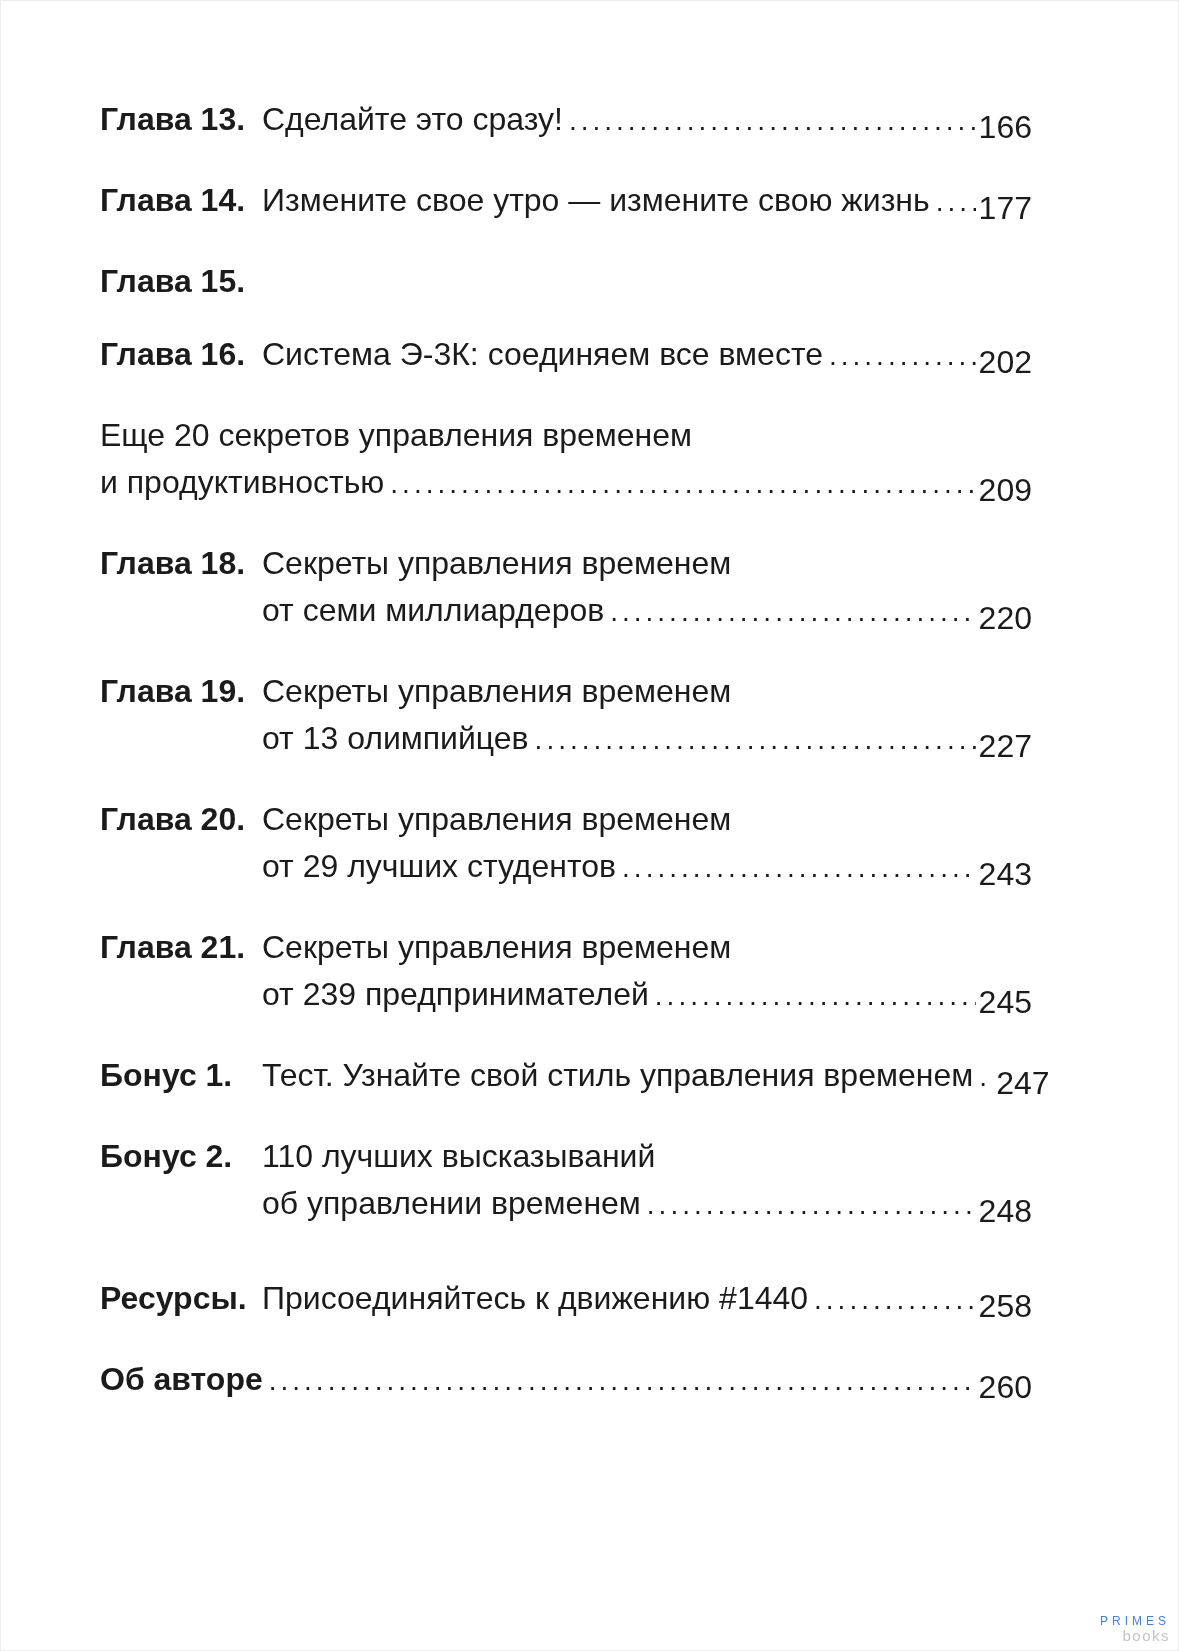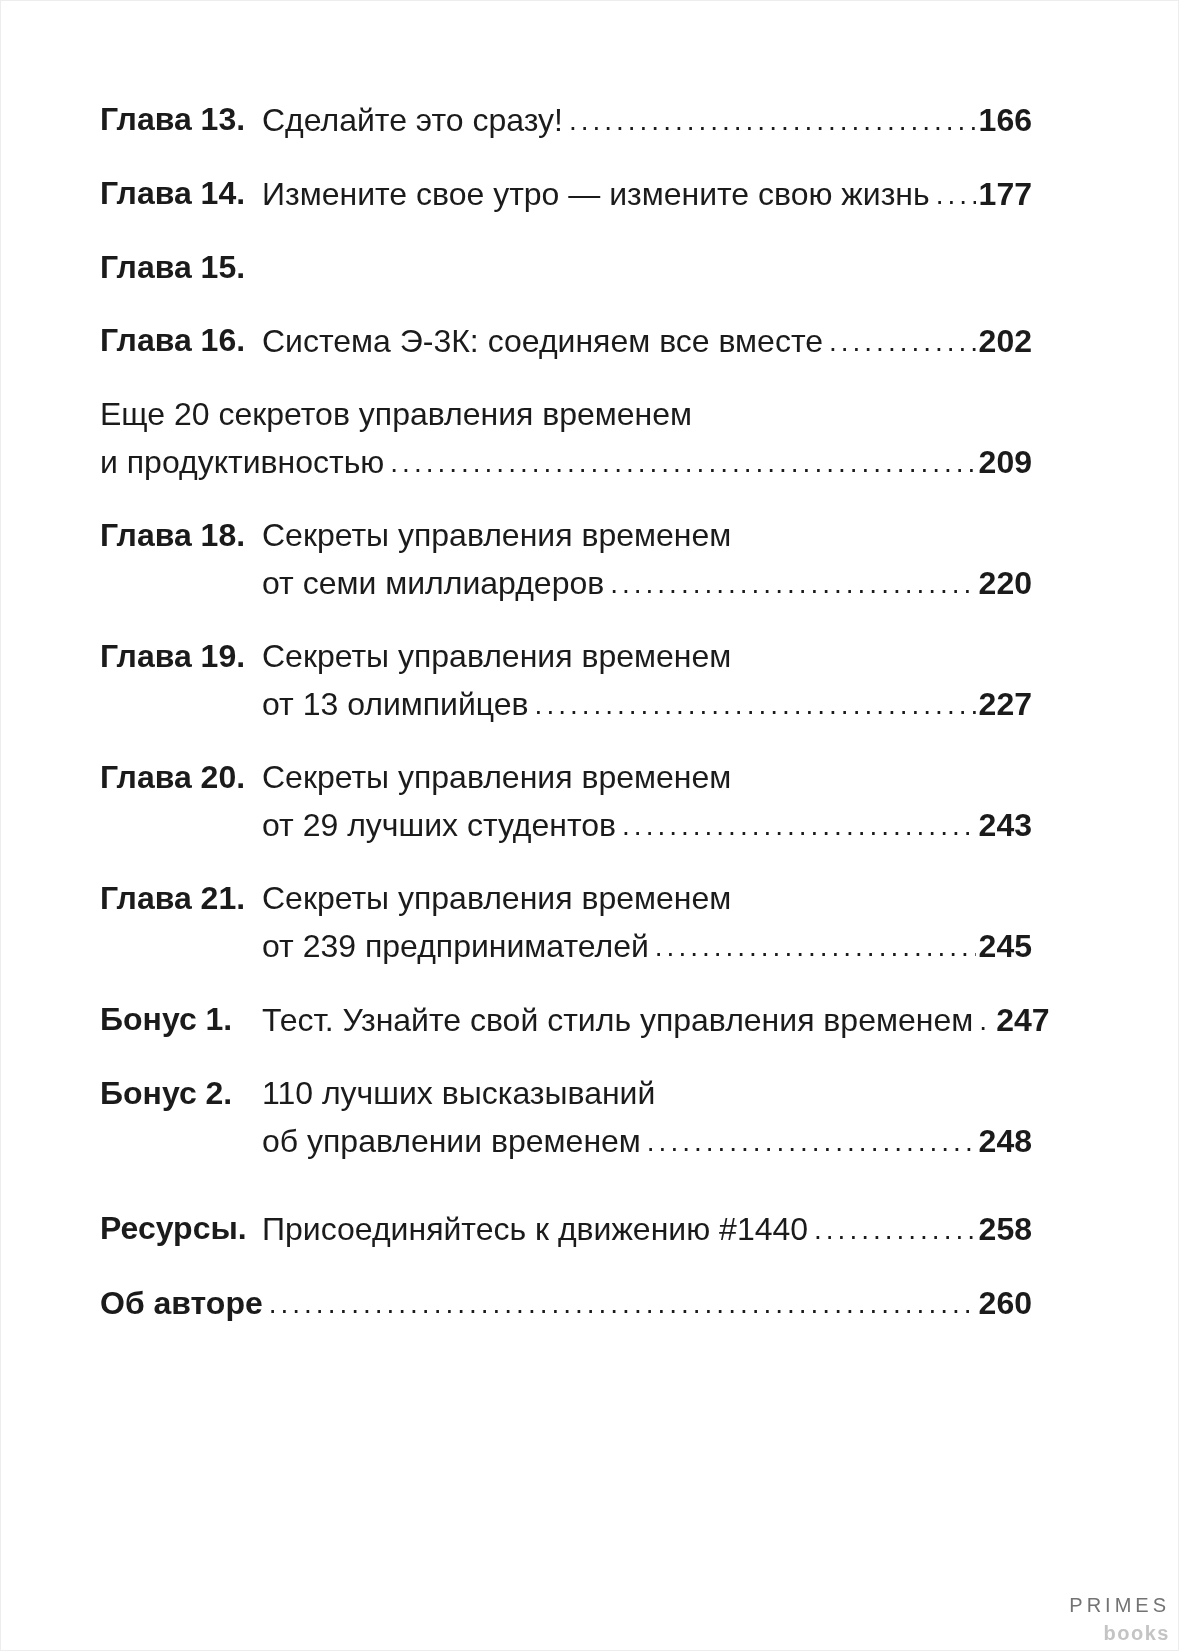--- a/index.html
+++ b/index.html
@@ -28,61 +28,61 @@
   .label {
     width: 162px;
     flex: 0 0 162px;
     font-weight: 700;
     line-height: 47px;
     white-space: nowrap;
   }
   .entry-body { flex: 1 1 auto; min-width: 0; }
   .line {
     display: flex;
-    align-items: center;
+    align-items: flex-start;
     line-height: 47px;
   }
   .t { white-space: nowrap; }
   .b { font-weight: 700; white-space: nowrap; }
   .leader {
     flex: 1 1 auto;
     min-width: 14px;
     overflow: hidden;
     white-space: nowrap;
     margin: 0 3px 0 6px;
   }
   .leader::after {
     content: "....................................................................................................................................";
     font-size: 28px;
     letter-spacing: 4px;
     color: #1b1b1b;
   }
-  .pg { font-weight: 700; white-space: nowrap; }
+  .pg { font-weight: 400; white-space: nowrap; margin-top: 8px; }
   .fullwidth { display: block; }
   .hang { margin-left: -12px; }
   .watermark {
     position: absolute;
     right: 9px;
     bottom: 8px;
     text-align: right;
     line-height: 1;
     user-select: none;
   }
   .wm-primes {
-    font-size: 20px;
+    font-size: 12px;
     letter-spacing: 4px;
     font-weight: 400;
-    color: #737373;
+    color: #3b82f6;
   }
   .wm-books {
-    font-size: 20px;
-    font-weight: 700;
+    font-size: 15px;
+    font-weight: 400;
     letter-spacing: 1.5px;
     color: #c4c4c4;
-    margin-top: 8px;
+    margin-top: 1px;
   }
 </style>
 </head>
 <body>
 
 <div class="page">
   <div class="toc">
 
     <div class="row">
       <div class="label">Глава 13.</div>

